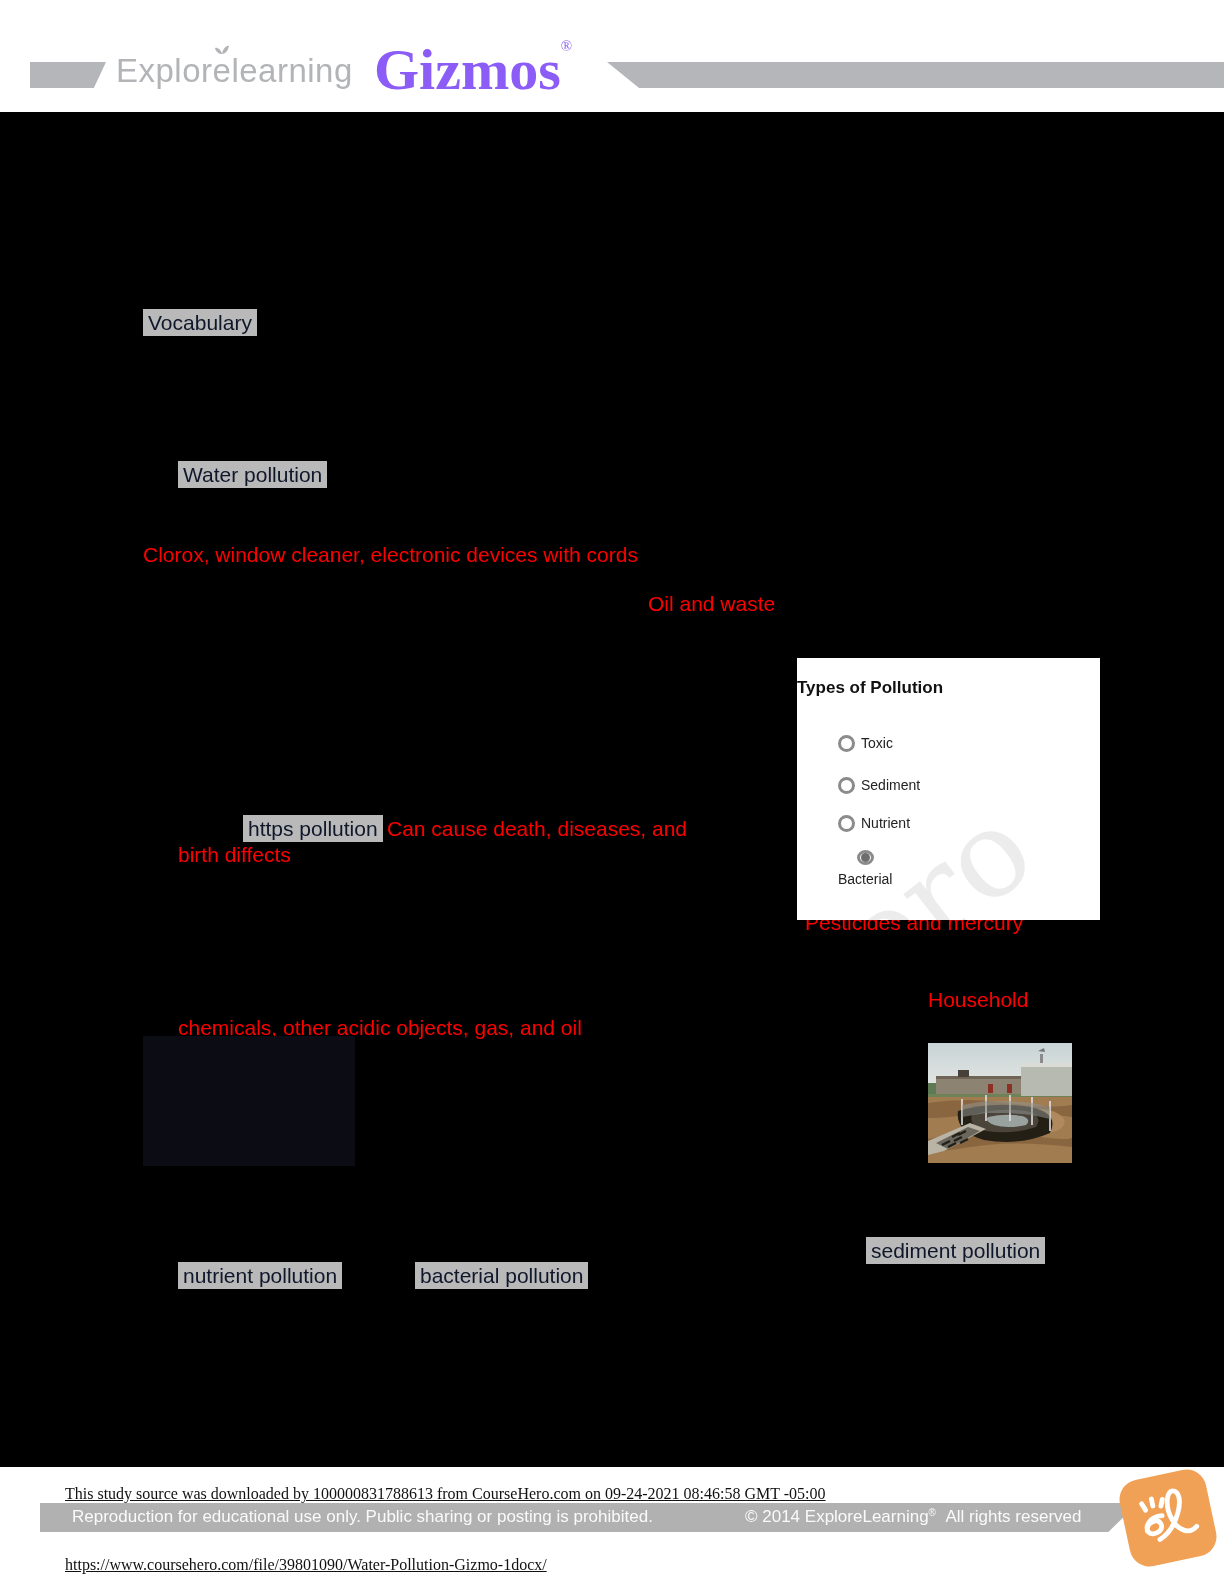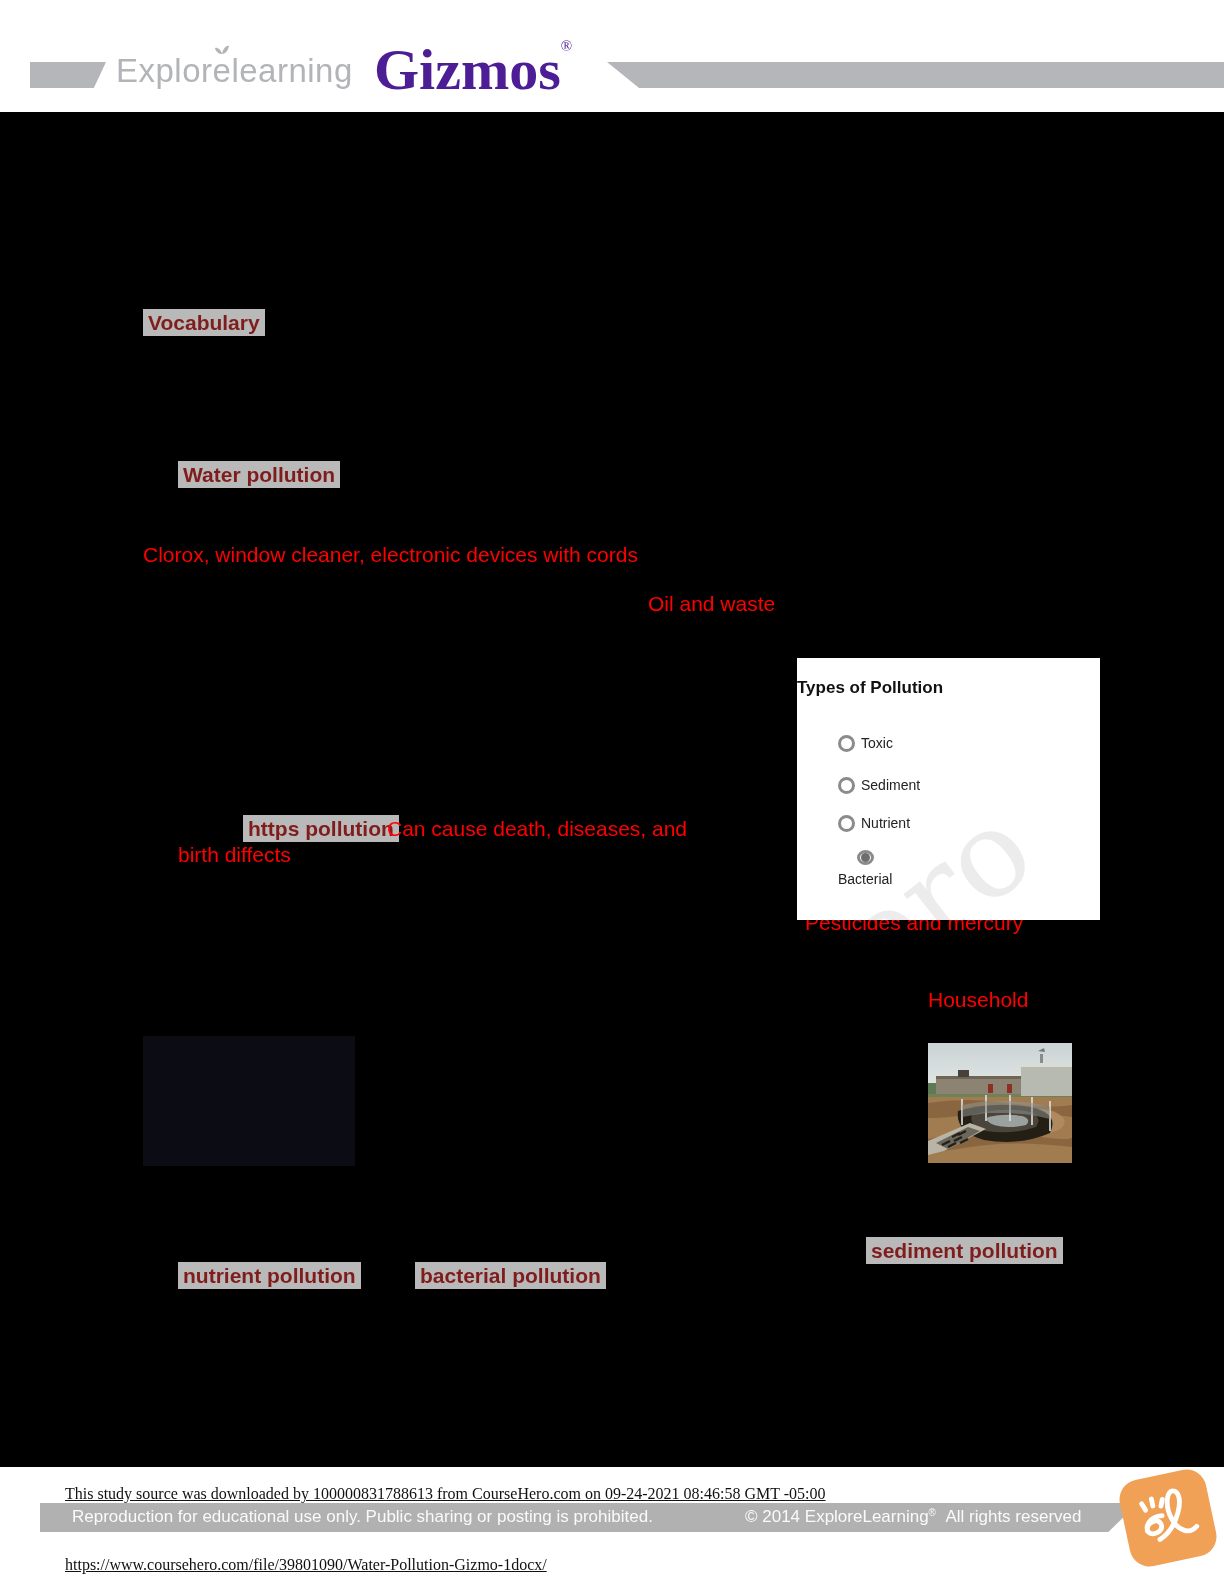--- a/index.html
+++ b/index.html
@@ -12,27 +12,27 @@
   .abs { position:absolute; }
 
   
   .hdr-bar { background:#b4b6b9; height:26px; }
   .hdr-bar.left  { left:30px; top:62px; width:76px; clip-path:polygon(0 0,100% 0,84% 100%,0 100%); }
   .hdr-bar.right { left:607px; top:62px; width:617px; clip-path:polygon(0 0,100% 0,100% 100%,5.2% 100%); }
   .brand { left:116px; top:52px; font-size:33px; color:#b2b4b7; letter-spacing:.5px; white-space:nowrap; }
   .brand .e-wrap { position:relative; display:inline-block; }
   .brand .leaf { position:absolute; left:1px; top:-9px; }
   .gizmos { left:374px; top:36px; font-family:"Liberation Serif", serif; font-weight:bold;
-            font-size:58px; color:#4c1d95; white-space:nowrap; }
+            font-size:58px; color:#8b5cf6; white-space:nowrap; }
   .gizmos sup { font-size:15px; vertical-align:38px; font-weight:normal; }
 
   
   .black-body { left:0; top:112px; width:1224px; height:1355px; background:#000; }
 
-  .hl { background:#b9b9b9; color:#7f1d1d; font-weight:bold; font-size:21px;
+  .hl { background:#b9b9b9; color:#0f172a; font-weight:normal; font-size:21px;
         padding:2px 5px; white-space:nowrap; line-height:1.1; }
   .red { color:#fe0000; font-size:21px; white-space:nowrap; }
 
   
   .gizmo-panel { left:797px; top:658px; width:303px; height:262px; background:#fff;
                  overflow:hidden; z-index:5; }
   .panel-watermark { position:absolute; left:-55px; top:200px; font-family:"DejaVu Serif", serif;
                      font-size:120px; color:#ececec; transform:rotate(-38deg); pointer-events:none; }
   .panel-title { position:absolute; left:0; right:0; top:20px; text-align:left;
                  font-weight:bold; font-size:17px; color:#111; }
@@ -113,20 +113,21 @@
         </span>
       <span class="radio-label">Bacterial</span>
     </div>
   </div>
 
   <span class="abs hl" style="left:243px; top:815px;">https pollution</span>
   <span class="abs red" style="left:387px; top:817px;">Can cause death, diseases, and</span>
   <span class="abs red" style="left:178px; top:843px;">birth diffects</span>
 
   <span class="abs red" style="left:928px; top:988px;">Household</span>
+  <span class="abs red" style="left:178px; top:1016px;">chemicals, other acidic objects, gas, and oil</span>
 
   <div class="abs navy-block"></div>
 
   <svg class="abs site-img" viewBox="0 0 144 120">
     <defs>
       <linearGradient id="sky" x1="0" y1="0" x2="0" y2="1">
         <stop offset="0" stop-color="#c9d3d5"></stop>
           <stop offset="1" stop-color="#e9ece7"></stop>
       </linearGradient>
     </defs>

